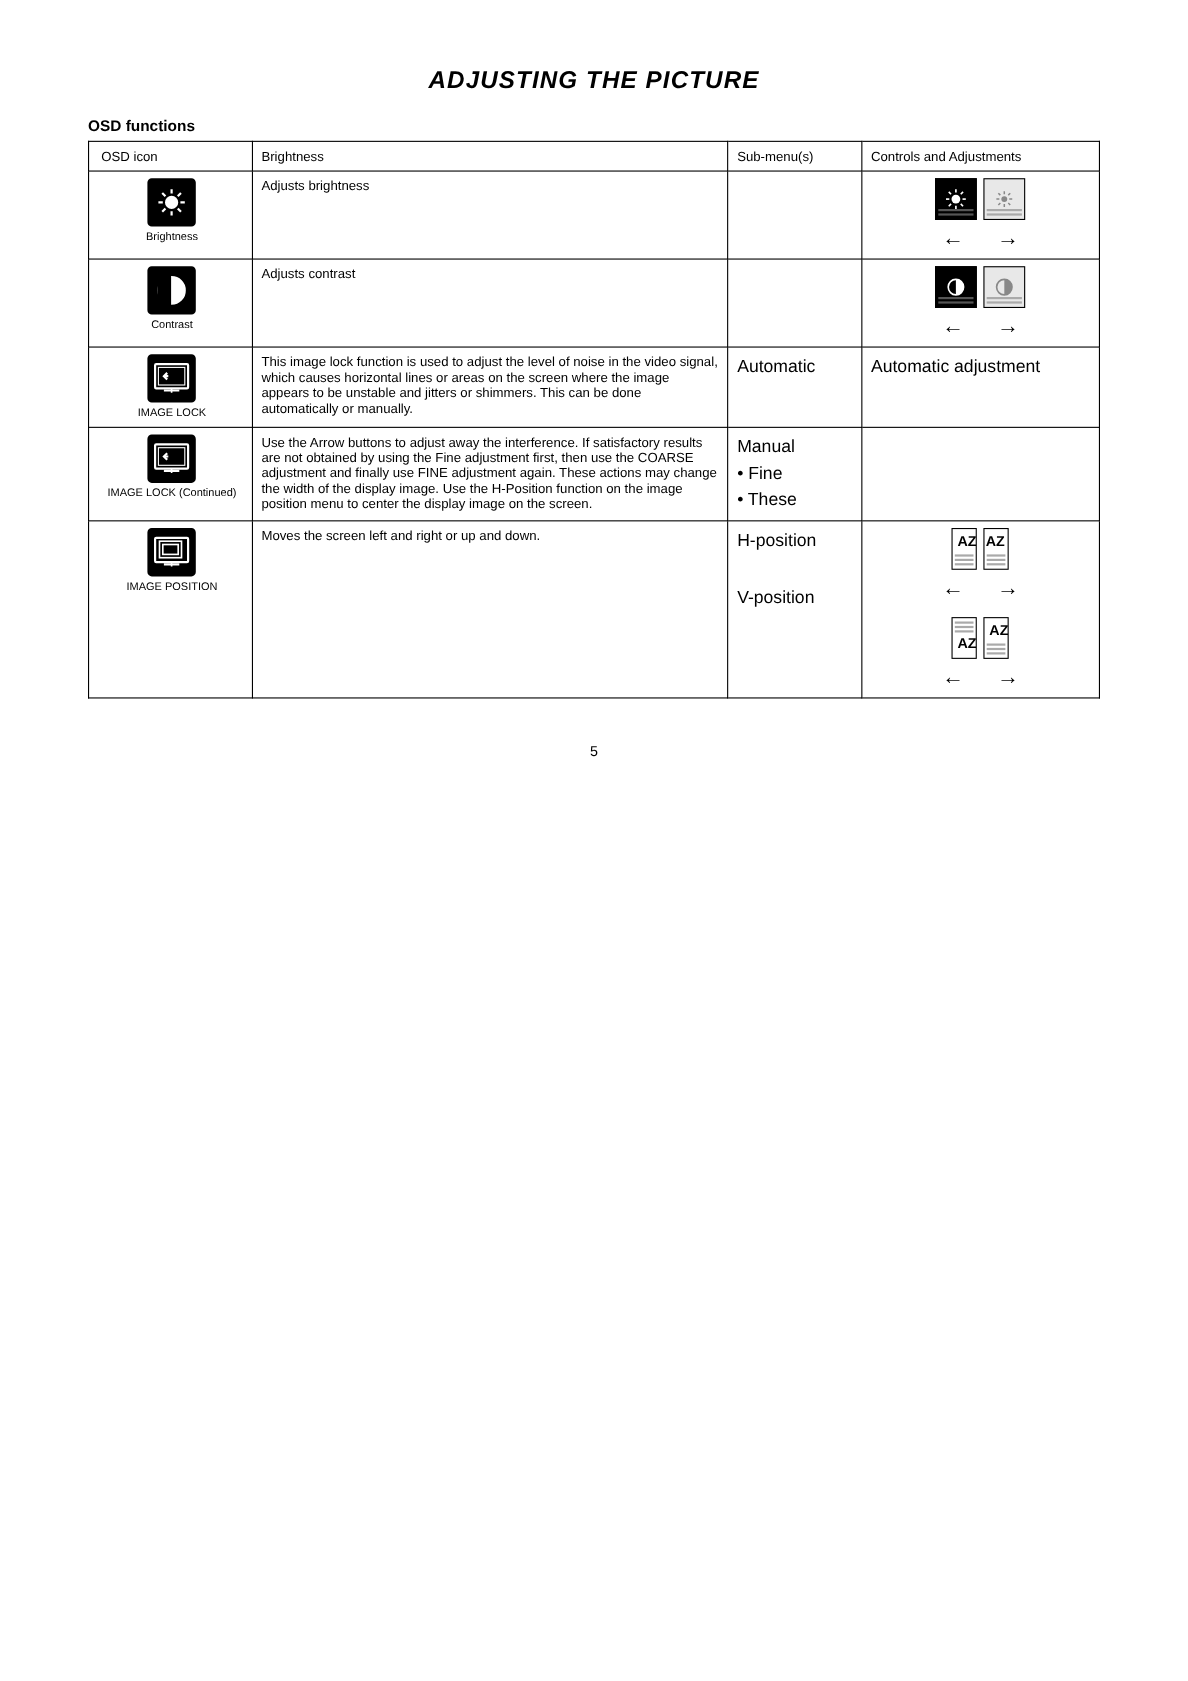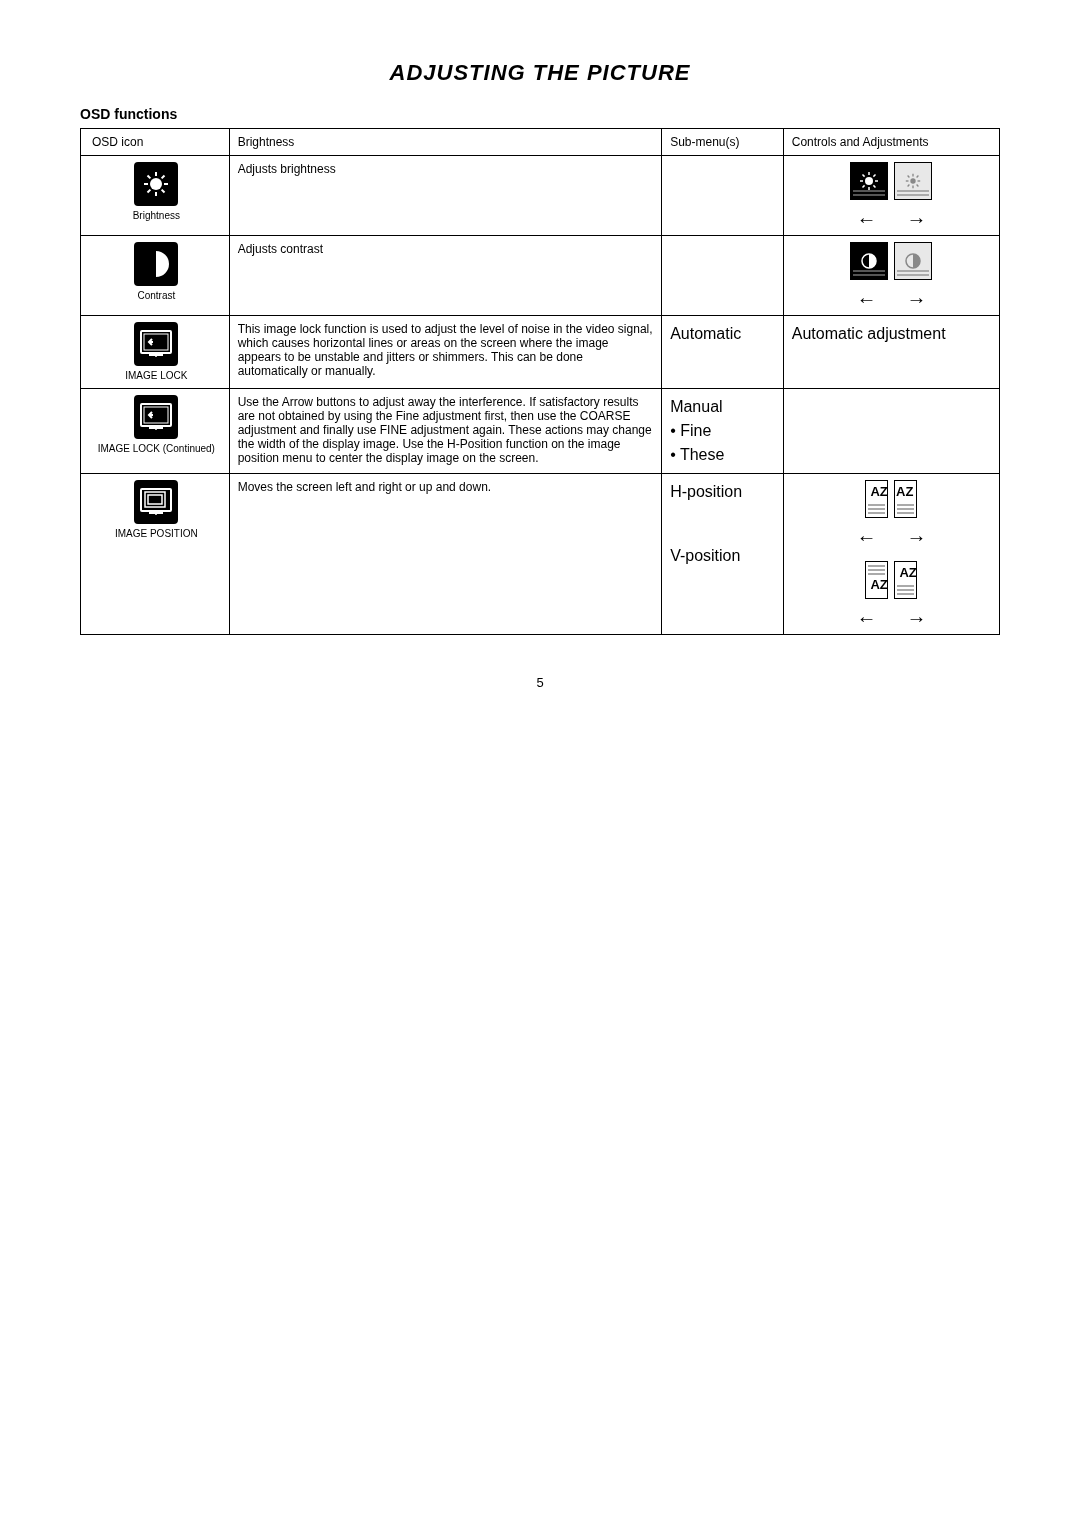--- a/index.html
+++ b/index.html
@@ -358,21 +358,21 @@
               <rect x="9" y="8" width="14" height="9" fill="none" stroke="#fff" stroke-width="1.5"></rect>
               <line x1="10" y1="26" x2="24" y2="26" stroke="#fff" stroke-width="2"></line>
               <line x1="17" y1="24" x2="17" y2="28" stroke="#fff" stroke-width="1.5"></line>
             </svg>
           </div>
           <span class="icon-label">IMAGE POSITION</span>
         </div>
       </td>
       <td class="col-desc">Moves the screen left and right or up and down.</td>
       <td class="col-sub sub-text">
-        <div style="margin-bottom:40px;">H-position</div>
+        <div style="margin-bottom:28px;">H-position</div>
         <div>V-position</div>
       </td>
       <td class="col-ctrl">
         <div class="ctrl-cell">
 
           <div class="ctrl-row">
 
             <div class="az-icon">
               <span style="position:absolute;top:3px;left:4px;font-size:13px;font-weight:bold;">AZ</span>
               <div class="az-lines">

